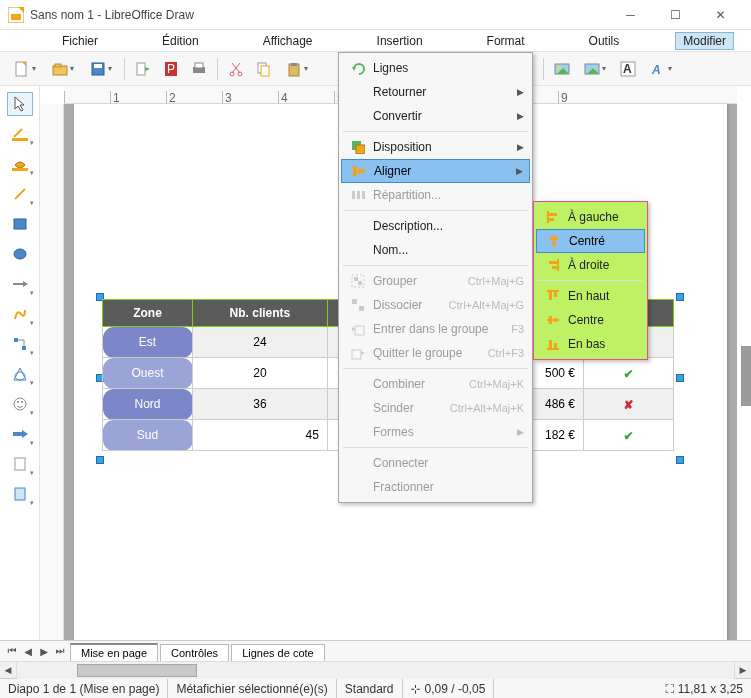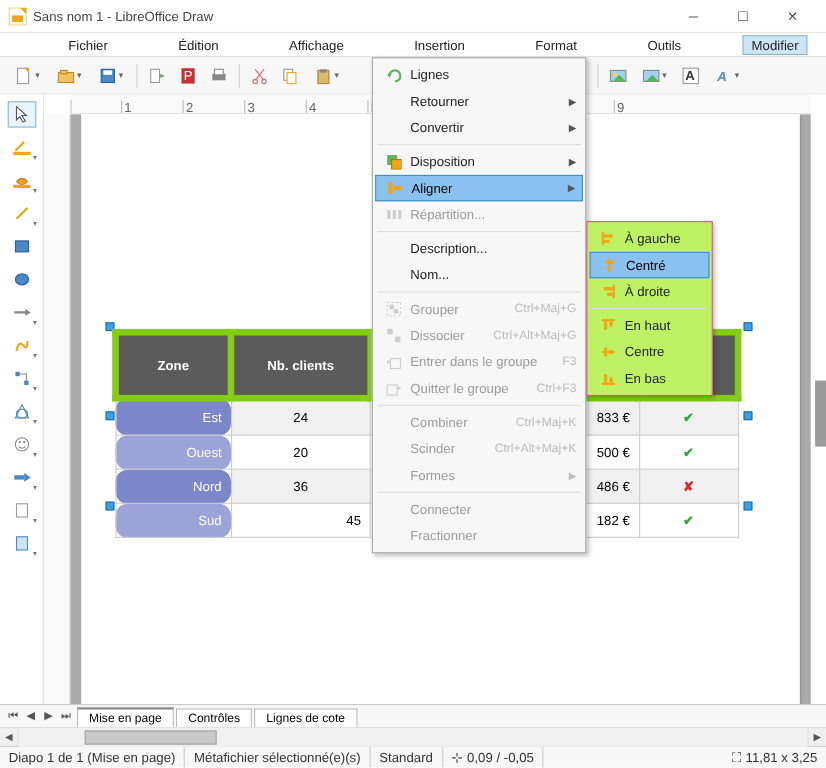--- a/index.html
+++ b/index.html
@@ -35,23 +35,23 @@
   .ruler-h { position:absolute; top:0; left:24px; right:14px; height:18px; background:#f9f9f9; border-bottom:1px solid #ddd; display:flex; align-items:flex-end; font-size:9px; color:#666; overflow:hidden;}
   .ruler-h .tick { width:56px; border-left:1px solid #bbb; padding-left:2px; height:12px; }
   .ruler-v { position:absolute; top:18px; left:0; width:24px; bottom:0; background:#f9f9f9; border-right:1px solid #ddd; }
   .canvas { position:absolute; top:18px; left:24px; right:14px; bottom:0; background:#fff; }
   .canvas .shadowpane { position:absolute; top:0; bottom:0; right:0; width:10px; background:#aaa; }
   .canvas .shadowpane.left { left:0; right:auto; }
   .page { position:absolute; top: 0; left: 10px; right: 10px; bottom:0; background:#fff; box-shadow:1px 1px 3px rgba(0,0,0,.2); }
 
   
   .datatable { position:absolute; top: 195px; left: 38px; width: 572px; border-collapse:collapse; font-size:14px;}
-  .datatable th { background:#5b5b5b; color:#fff; font-weight:bold; padding:20px 8px; border:6px solid #84cc16; text-align:center;}
+  .datatable th { background:#5b5b5b; color:#fff; font-weight:bold; padding:6px 8px; border:1px solid #84cc16; text-align:center;}
   .datatable td { border:1px solid #ccc; padding:6px 8px; text-align:right;}
-  .datatable td.zone { background:#7b87c9; color:#fff; text-align:right; width:105px;border-radius:11px;}
+  .datatable td.zone { background:#7b87c9; color:#fff; text-align:center; width:90px;border-radius:11px;}
   .datatable tr:nth-child(even) td:not(.zone) { background:#f0f0f0;}
   .datatable td.kpi { text-align:center; font-size:16px;}
   .kpi-ok { color:#2fa83a; font-weight:bold;}
   .kpi-bad { color:#d12b2b; font-weight:bold;}
 
   
   .sel-handle { position:absolute; width:8px; height:8px; background:#3aa0e8; border:1px solid #1e6fa5; }
   
   
   .dropmenu { position:absolute; top:52px; left:338px; width:195px; background:#f7f7f7; border:1px solid #a6a6a6; box-shadow:2px 2px 4px rgba(0,0,0,.25); z-index:50; padding:3px 2px;}

